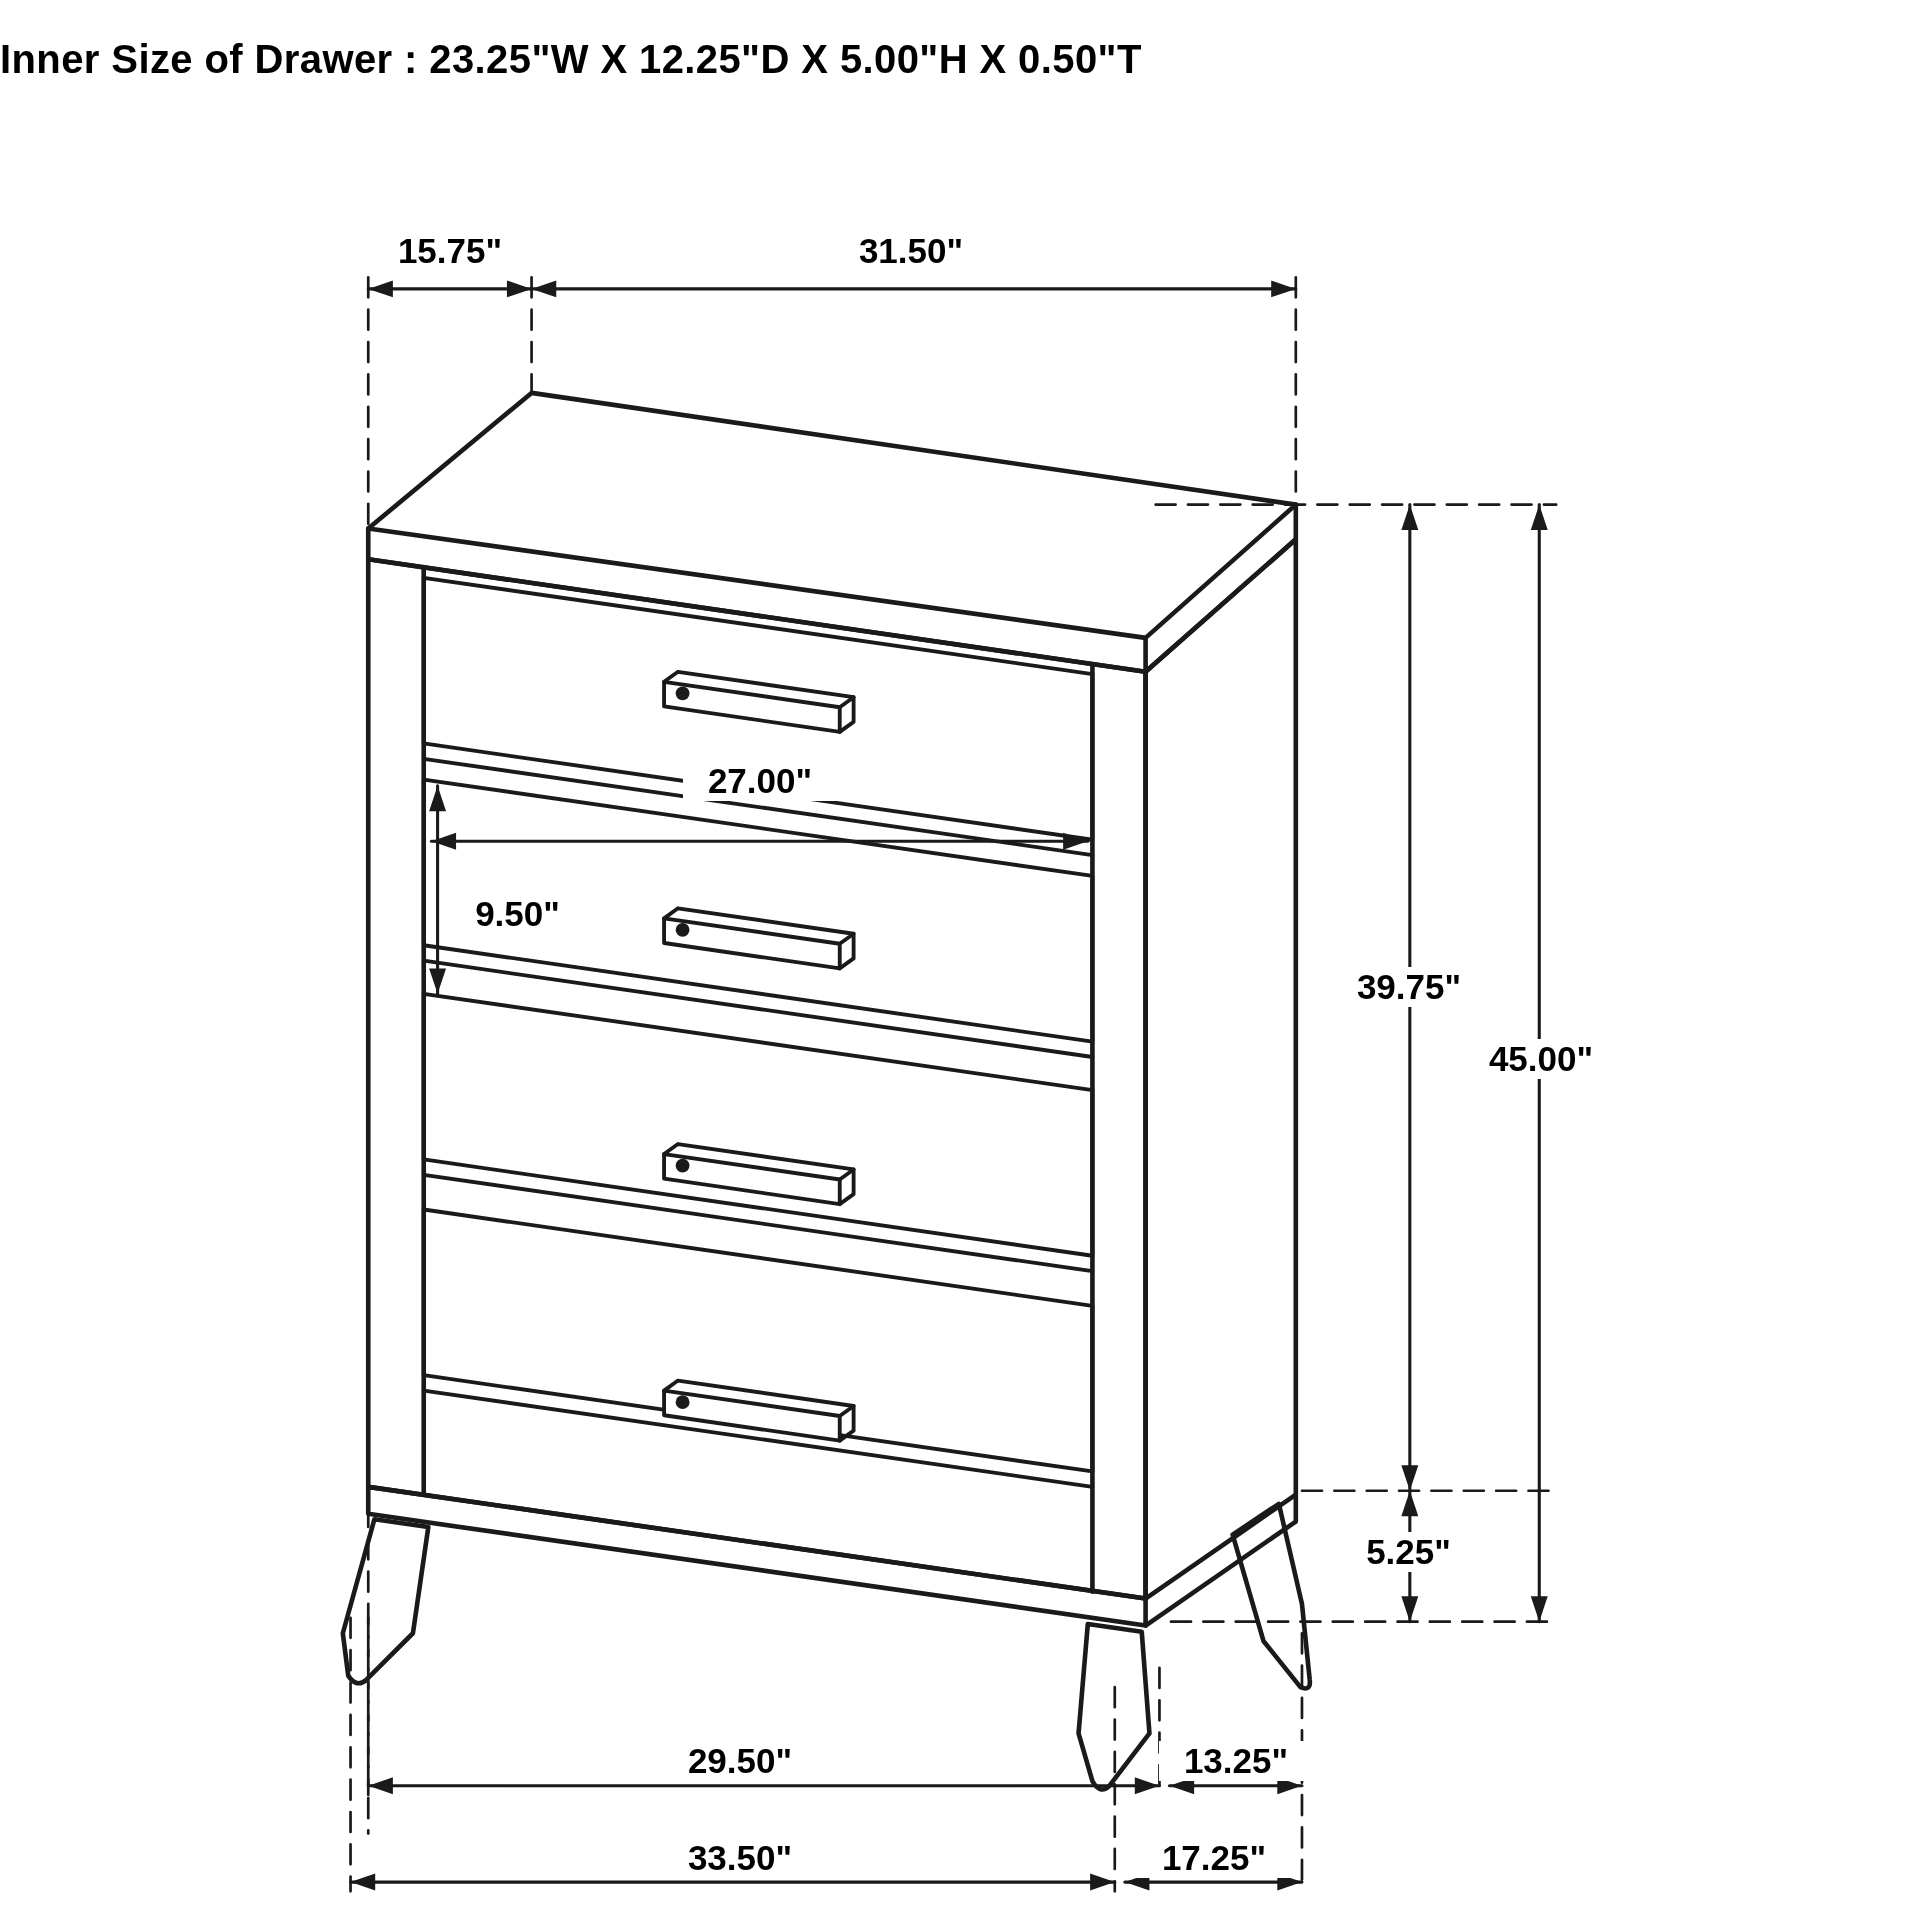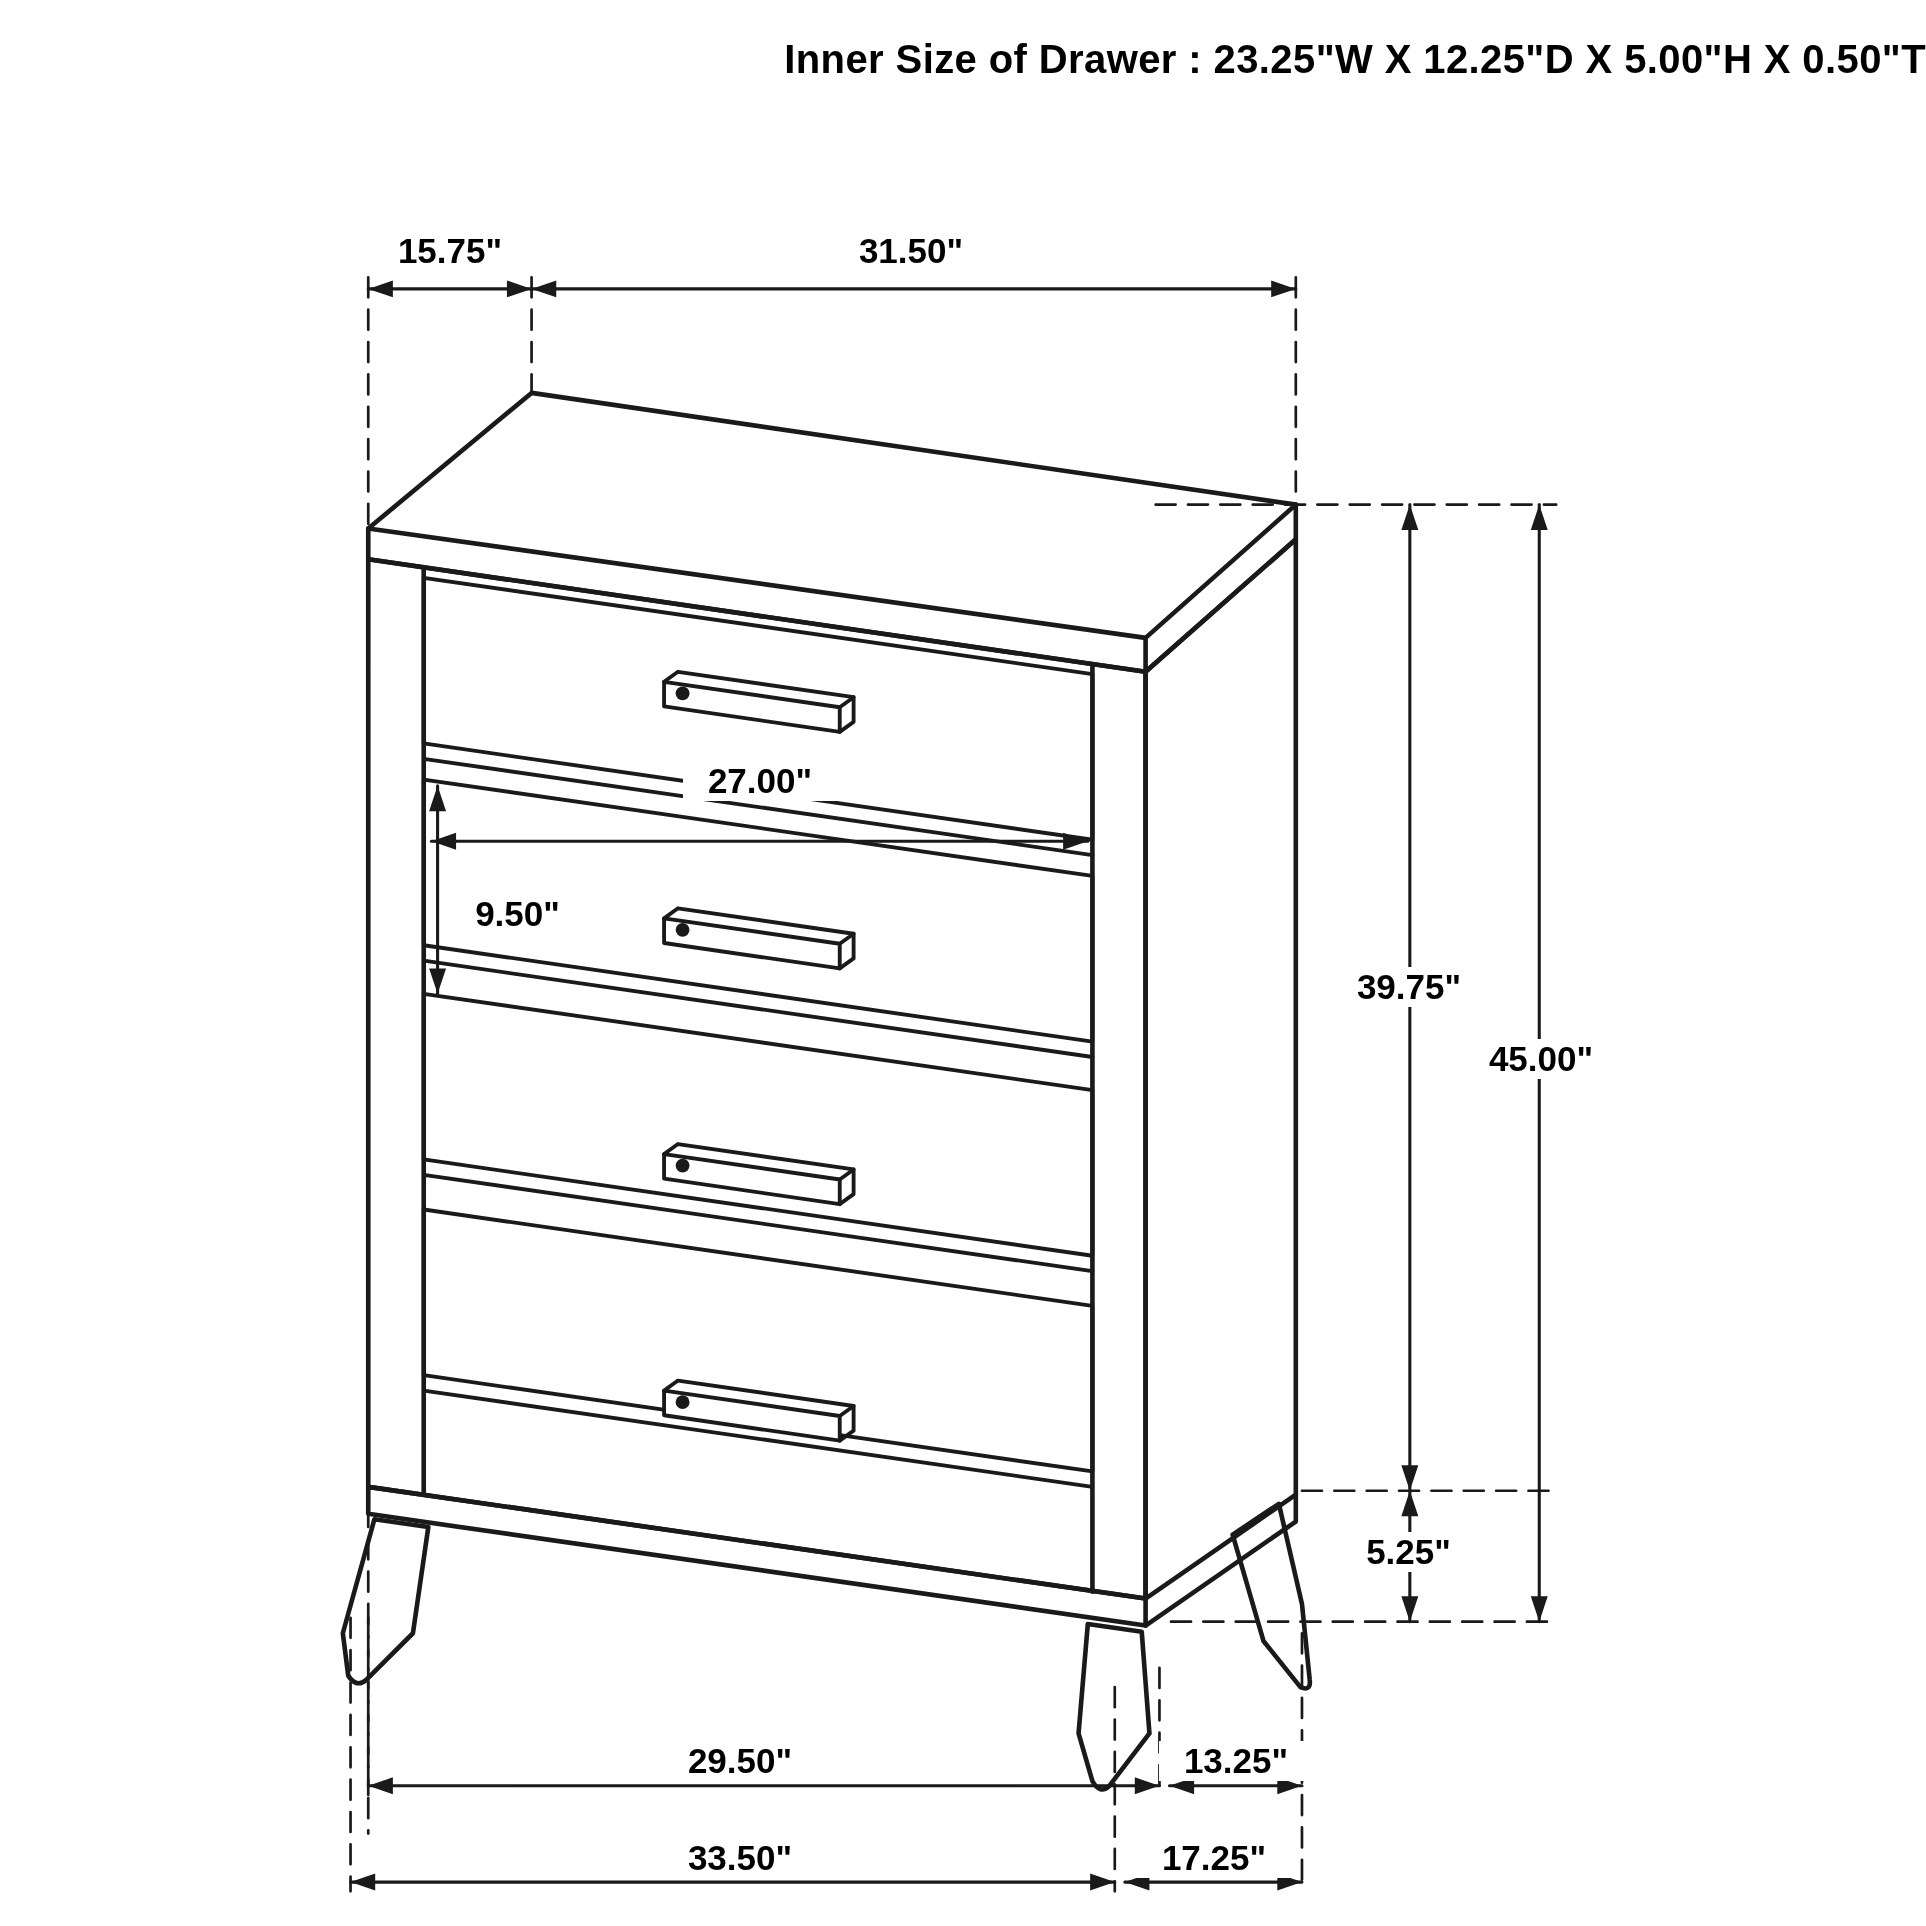--- a/index.html
+++ b/index.html
@@ -18,21 +18,21 @@
   #stage {
     position: relative;
     width: 1926px;
     height: 1926px;
   }
   #title {
     position: absolute;
     left: 0;
     top: 37px;
     width: 1926px;
-    text-align: right;
+    text-align: left;
     font-size: 40px;
     font-weight: bold;
     letter-spacing: 0.4px;
     white-space: nowrap;
   }
   svg#drawing {
     position: absolute;
     left: 0;
     top: 0;
     width: 1926px;

